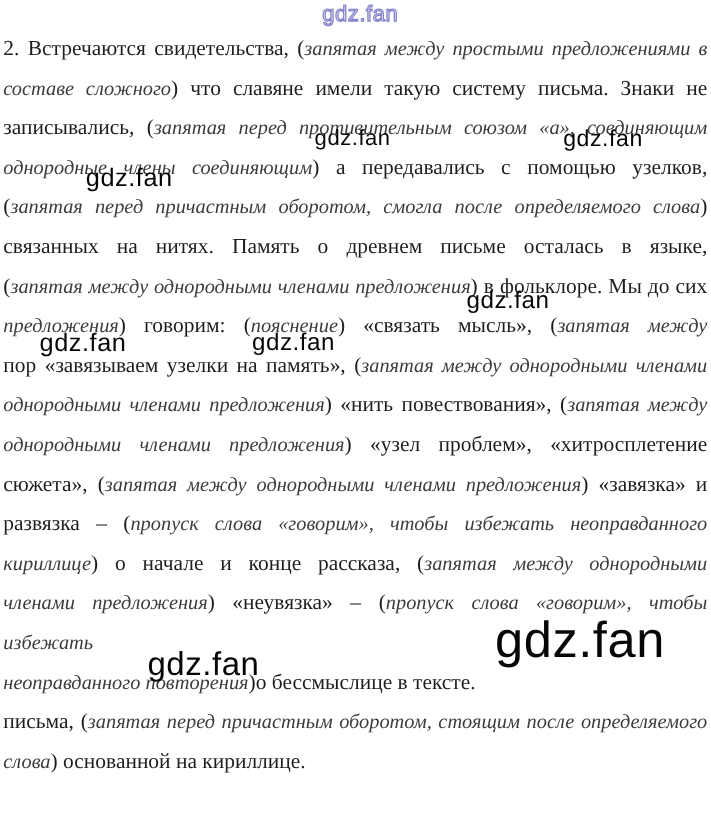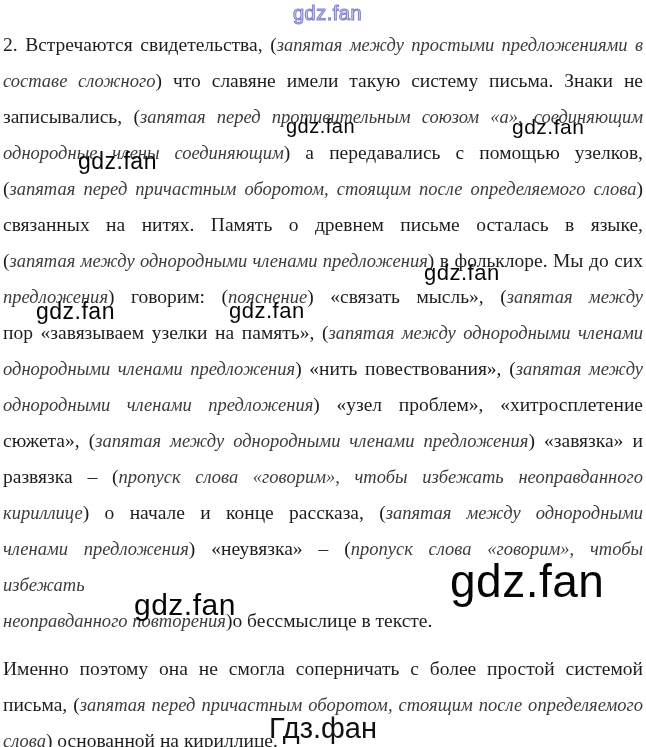--- a/index.html
+++ b/index.html
@@ -57,41 +57,39 @@
 </style>
 </head>
 <body>
 
 <div class="page">
   <div class="text-block" id="text-block">
       <div class="line"><span>2. Встречаются свидетельства, (</span><span class="seg-italic">запятая между простыми предложениями в</span></div>
       <div class="line"><span class="seg-italic">составе сложного</span><span>) что славяне имели такую систему письма. Знаки не</span></div>
       <div class="line"><span>записывались, (</span><span class="seg-italic">запятая перед противительным союзом «а», соединяющим</span></div>
       <div class="line"><span class="seg-italic">однородные члены соединяющим</span><span>) а передавались с помощью узелков,</span></div>
-      <div class="line"><span>(</span><span class="seg-italic">запятая перед причастным оборотом, стоящим после определяемого слова</span><span>)</span></div>
+      <div class="line"><span>(</span><span class="seg-italic">запятая перед причастным оборотом, смогла после определяемого слова</span><span>)</span></div>
       <div class="line"><span>связанных на нитях. Память о древнем письме осталась в языке,</span></div>
       <div class="line"><span>(</span><span class="seg-italic">запятая между однородными членами предложения</span><span>) в фольклоре. Мы до сих</span></div>
       <div class="line"><span class="seg-italic">предложения</span><span>) говорим: (</span><span class="seg-italic">пояснение</span><span>) «связать мысль», (</span><span class="seg-italic">запятая между</span></div>
       <div class="line"><span>пор «завязываем узелки на память», (</span><span class="seg-italic">запятая между однородными членами</span></div>
       <div class="line"><span class="seg-italic">однородными членами предложения</span><span>) «нить повествования», (</span><span class="seg-italic">запятая между</span></div>
       <div class="line"><span class="seg-italic">однородными членами предложения</span><span>) «узел проблем», «хитросплетение</span></div>
       <div class="line"><span>сюжета», (</span><span class="seg-italic">запятая между однородными членами предложения</span><span>) «завязка» и</span></div>
       <div class="line"><span>развязка – (</span><span class="seg-italic">пропуск слова «говорим», чтобы избежать неоправданного</span></div>
       <div class="line"><span class="seg-italic">кириллице</span><span>) о начале и конце рассказа, (</span><span class="seg-italic">запятая между однородными</span></div>
       <div class="line"><span class="seg-italic">членами предложения</span><span>) «неувязка» – (</span><span class="seg-italic">пропуск слова «говорим», чтобы избежать</span></div>
       <div class="line flush-left"><span class="seg-italic">неоправданного повторения</span><span>)о бессмыслице в тексте.</span></div>
-      <div class="line para-gap"><span>Именно поэтому она не смогла соперничать с более простой системой</span></div>
       <div class="line"><span>письма, (</span><span class="seg-italic">запятая перед причастным оборотом, стоящим после определяемого</span></div>
       <div class="line flush-left"><span class="seg-italic">слова</span><span>) основанной на кириллице.</span></div>
     </div>
   <div id="wm-layer">
       <span class="wm wm-outline" style="left: 293px; top: 3px; font-size: 20px;">gdz.fan</span>
       <span class="wm wm-solid" style="left: 286px; top: 116px; font-size: 20px;">gdz.fan</span>
       <span class="wm wm-solid" style="left: 512px; top: 116px; font-size: 21px;">gdz.fan</span>
       <span class="wm wm-solid" style="left: 78px; top: 150px; font-size: 23px;">gdz.fan</span>
       <span class="wm wm-solid" style="left: 424px; top: 262px; font-size: 22px;">gdz.fan</span>
       <span class="wm wm-solid" style="left: 36px; top: 300px; font-size: 23px;">gdz.fan</span>
       <span class="wm wm-solid" style="left: 229px; top: 300px; font-size: 22px;">gdz.fan</span>
       <span class="wm wm-solid" style="left: 450px; top: 558px; font-size: 46px;">gdz.fan</span>
       <span class="wm wm-solid" style="left: 134px; top: 590px; font-size: 30px;">gdz.fan</span>
     </div>
-  <div class="footer">Гдз.фан</div>
 </div>
 
 </body></html>

